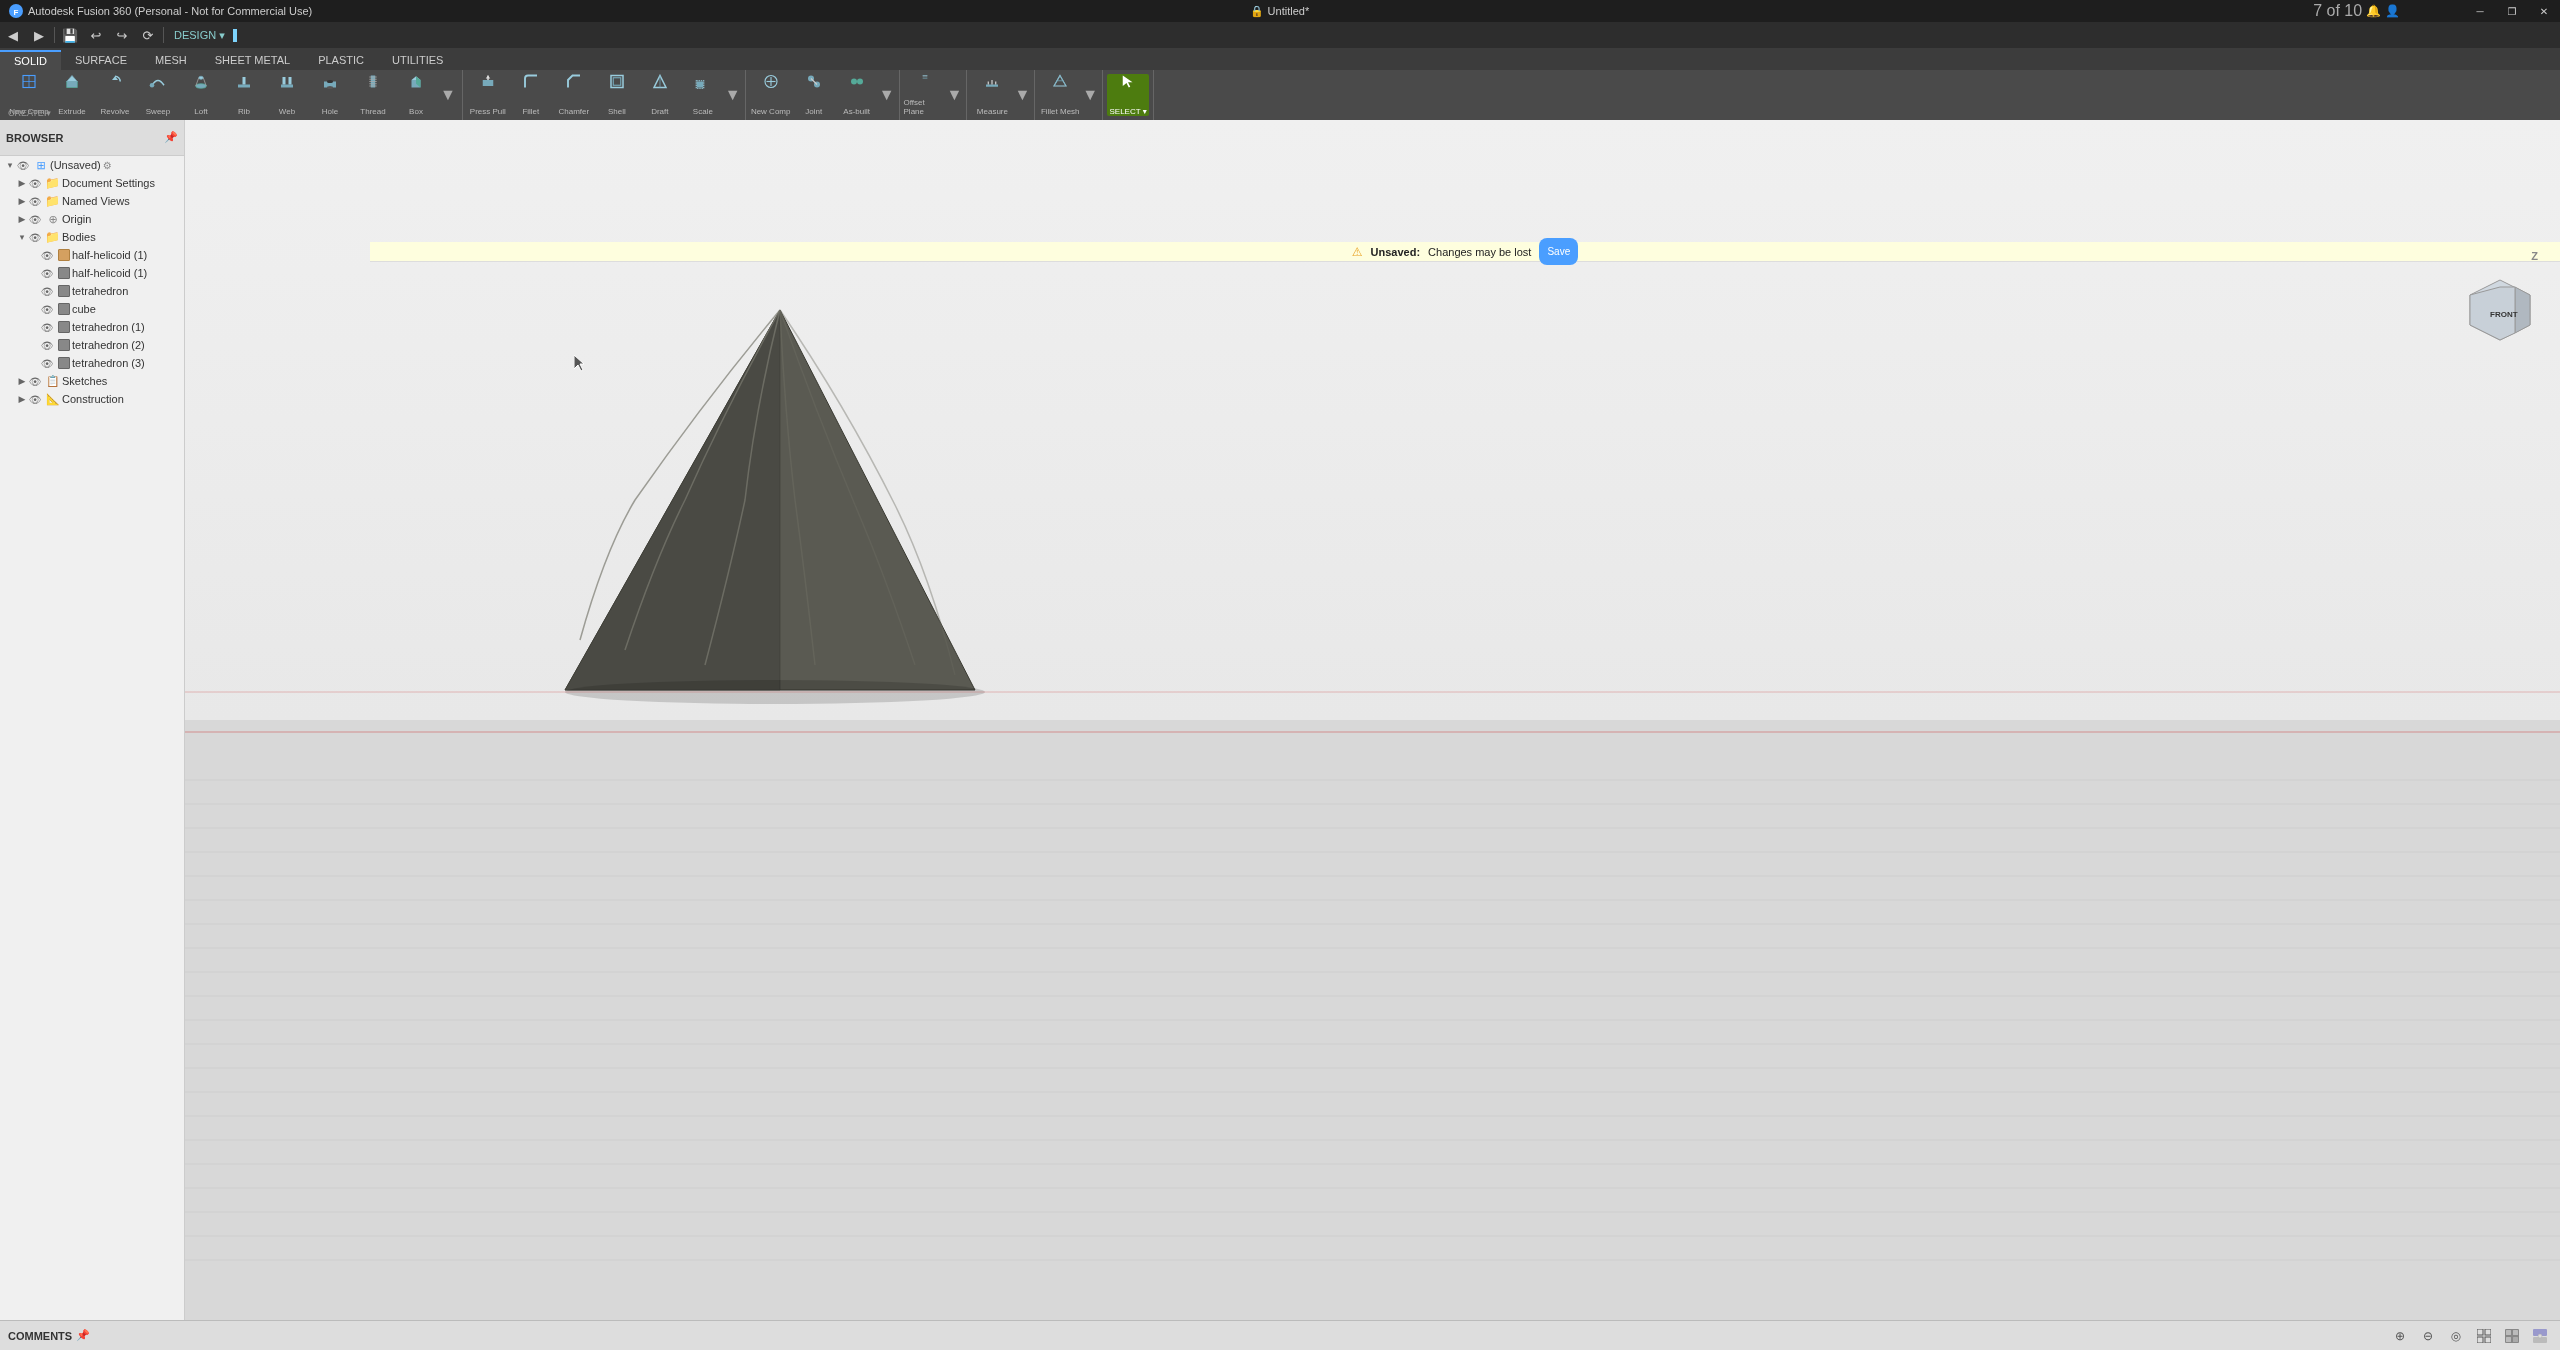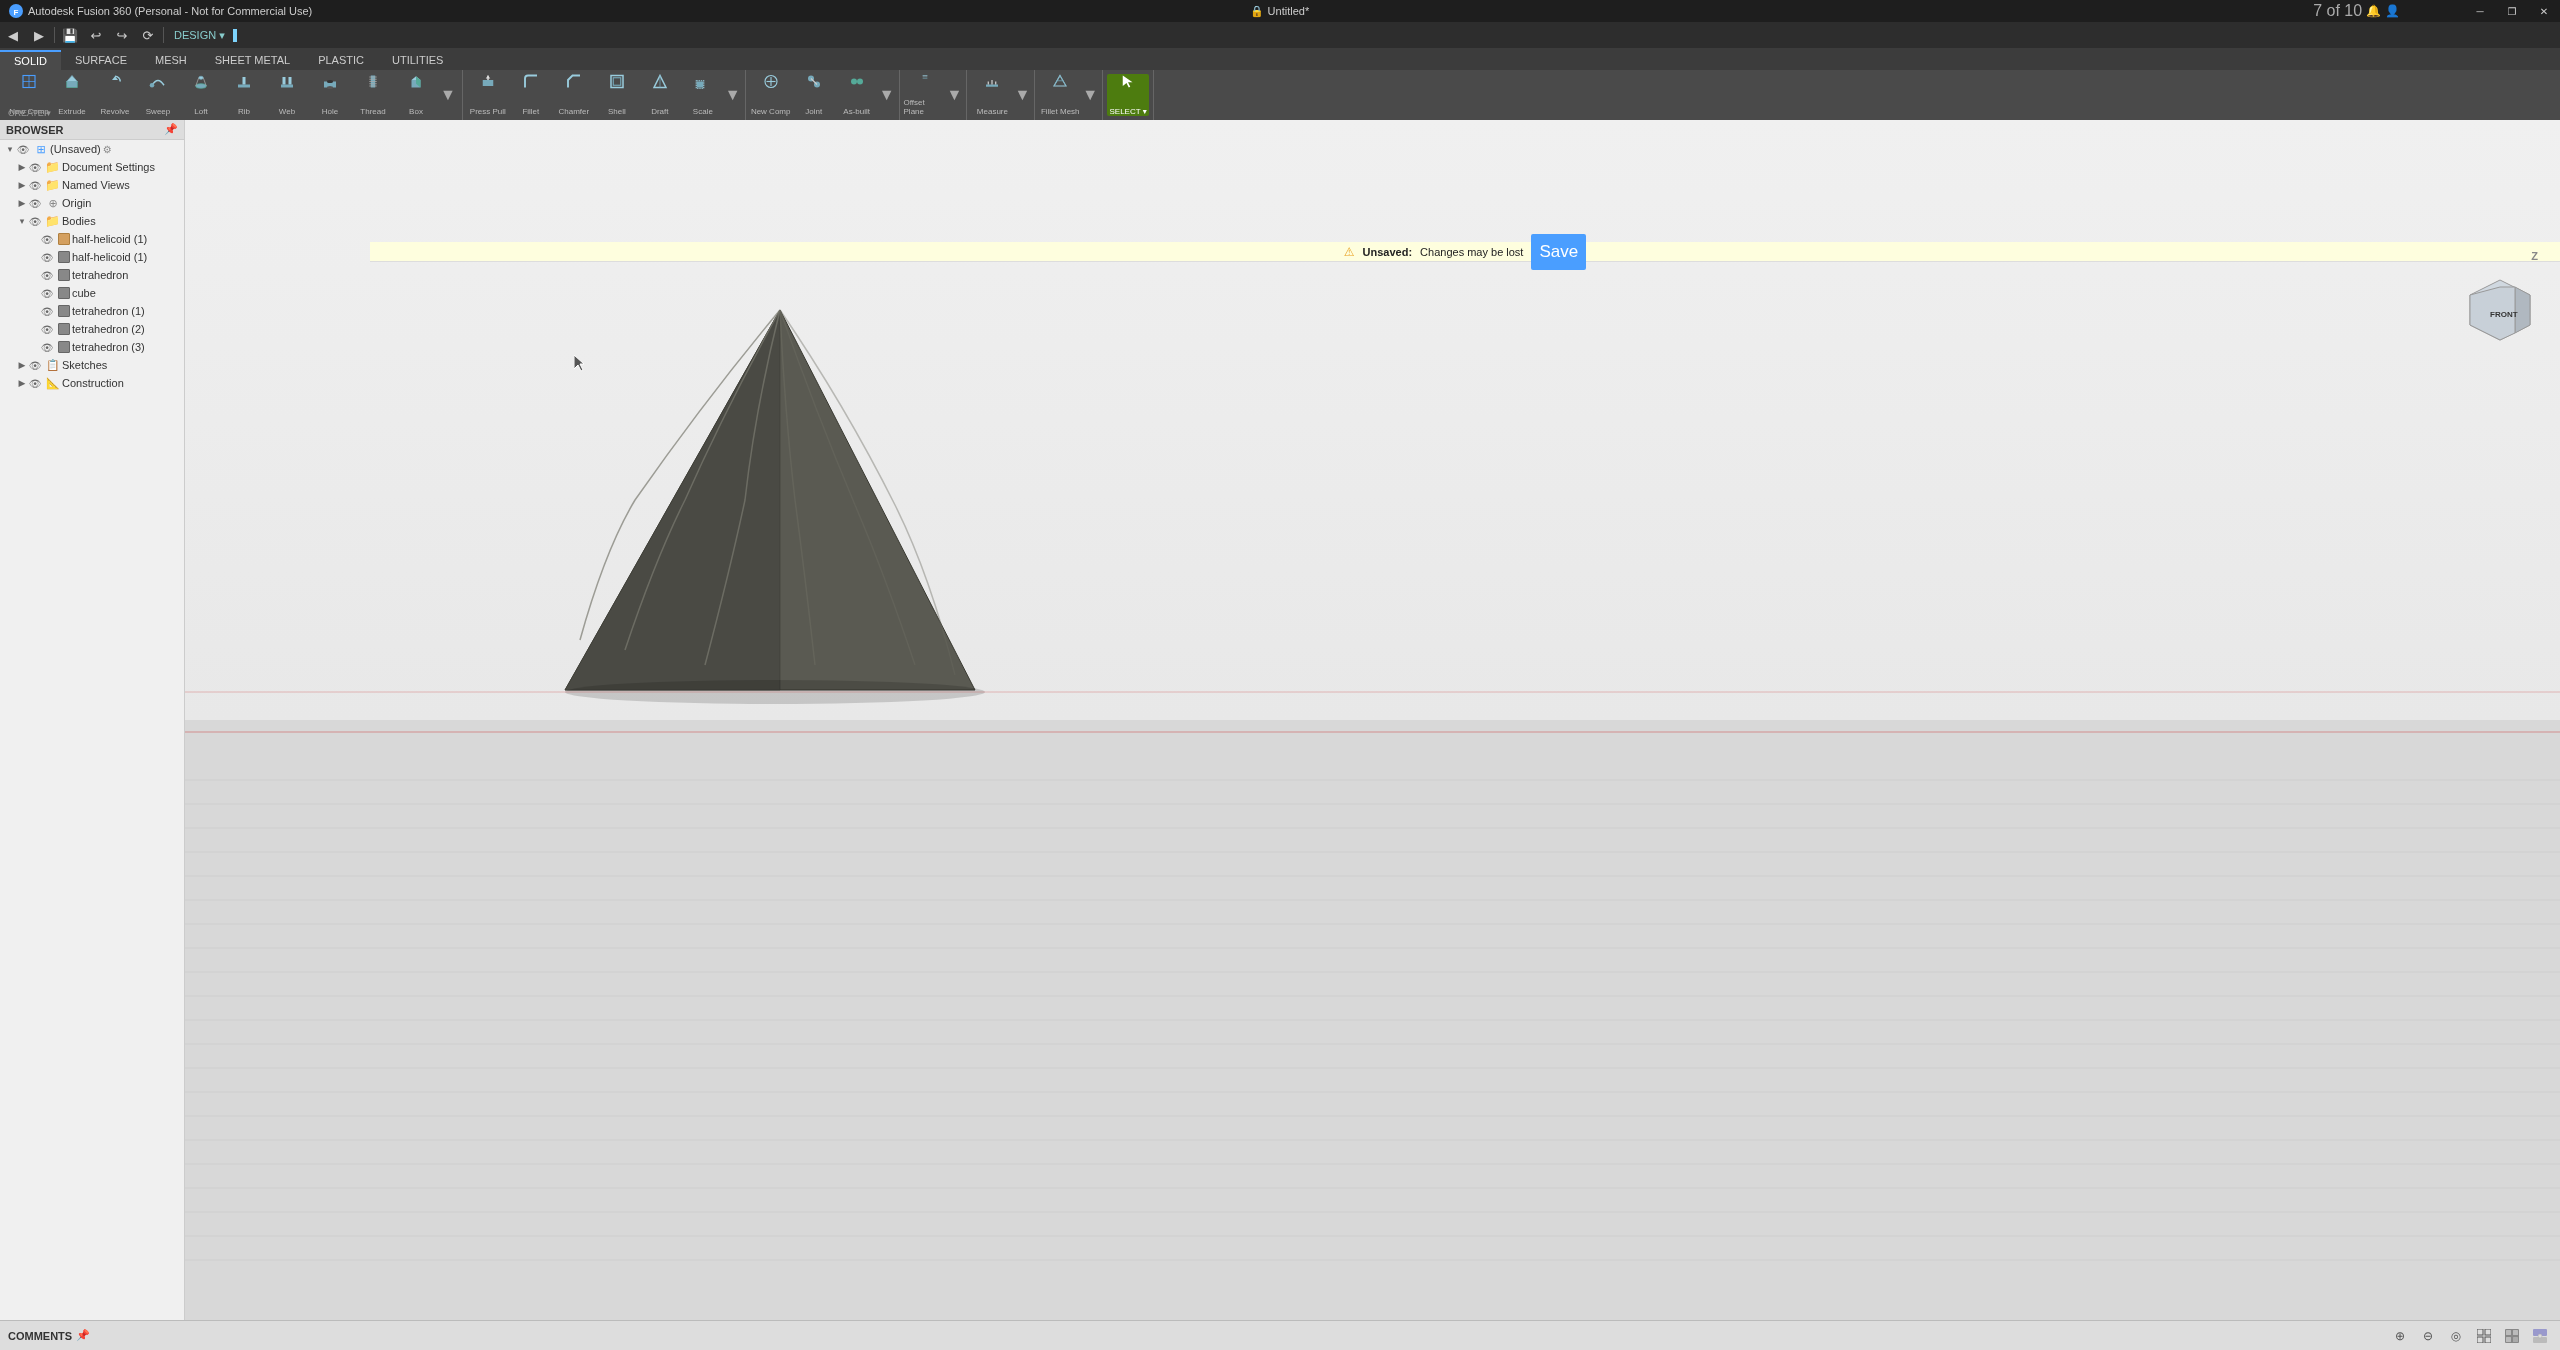--- a/index.html
+++ b/index.html
@@ -14,21 +14,21 @@
     #titlebar .win-controls { position: absolute; right: 0; display: flex; }
     #titlebar .win-btn { width: 32px; height: 22px; display: flex; align-items: center; justify-content: center; color: #ccc; font-size: 10px; cursor: pointer; }
     #titlebar .app-icon { position: absolute; left: 8px; display: flex; align-items: center; gap: 4px; }
 
     
     #left-panel {
       position: absolute; left: 0; top: 120px; width: 185px; bottom: 30px;
       background: #f0f0f0; border-right: 1px solid #ccc; display: flex; flex-direction: column;
     }
     #browser-header {
-      height: 20px; background: #ddd; display: flex; align-items: center; padding: 0 6px; border-bottom: 1px solid #ccc;
+      height: 36px; background: #ddd; display: flex; align-items: center; padding: 0 6px; border-bottom: 1px solid #ccc;
       justify-content: space-between;
     }
     .browser-title { font-size: 11px; font-weight: bold; color: #333; }
     #browser-content { flex: 1; overflow-y: auto; }
     .tree-item { display: flex; align-items: center; padding: 2px 4px; cursor: pointer; font-size: 11px; color: #333; white-space: nowrap; }
     .tree-arrow { width: 12px; display: flex; align-items: center; justify-content: center; font-size: 9px; color: #666; }
     .tree-icon { width: 14px; height: 14px; margin: 0 2px; display: flex; align-items: center; justify-content: center; font-size: 11px; }
     .tree-vis-icon { width: 14px; height: 14px; display: flex; align-items: center; justify-content: center; color: #666; font-size: 10px; cursor: pointer; }
     .tree-eye { margin-right: 2px; }
     .indent-1 { padding-left: 16px; }
@@ -45,21 +45,21 @@
     
     #grid-canvas { position: absolute; left: 0; top: 0; width: 100%; height: 100%; }
 
     
     #unsaved-bar {
       position: absolute; left: 185px; top: 122px; right: 0; height: 20px;
       background: rgba(255,255,220,0.9); display: flex; align-items: center; justify-content: center;
       gap: 8px; font-size: 11px; border-bottom: 1px solid #ddd; z-index: 10;
     }
     .unsaved-icon { color: #e8a020; font-size: 12px; }
-    .save-btn { background: #4a9eff; color: #fff; border: none; padding: 8px 8px; border-radius: 2px; cursor: pointer; font-size: 17px; }
+    .save-btn { background: #4a9eff; color: #fff; border: none; padding: 8px 8px; border-radius: 8px; cursor: pointer; font-size: 10px; }
 
     
     #view-cube {
       position: absolute; right: 20px; top: 155px; width: 80px; height: 80px; z-index: 10;
     }
 
     
     #statusbar {
       position: absolute; left: 0; bottom: 0; width: 100%; height: 30px;
       background: #ddd; border-top: 1px solid #bbb; display: flex; align-items: center; justify-content: space-between;

